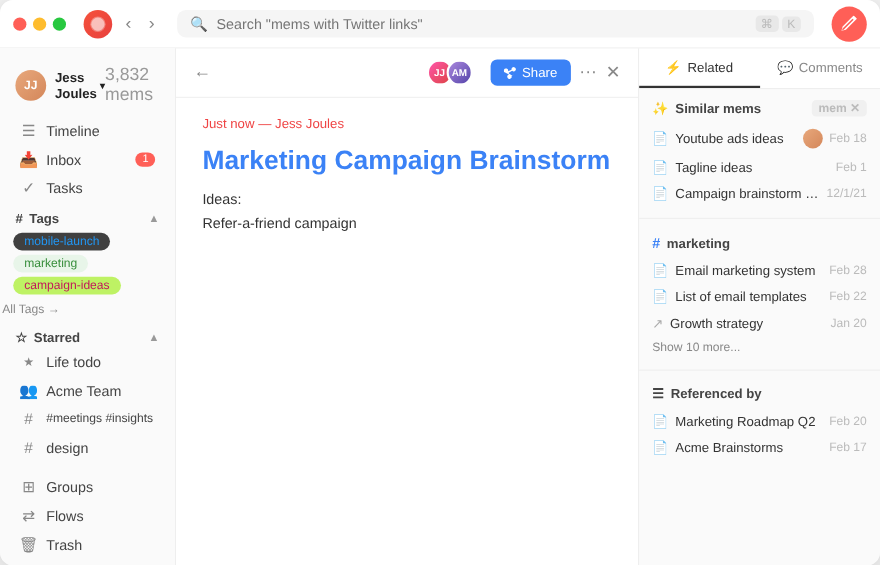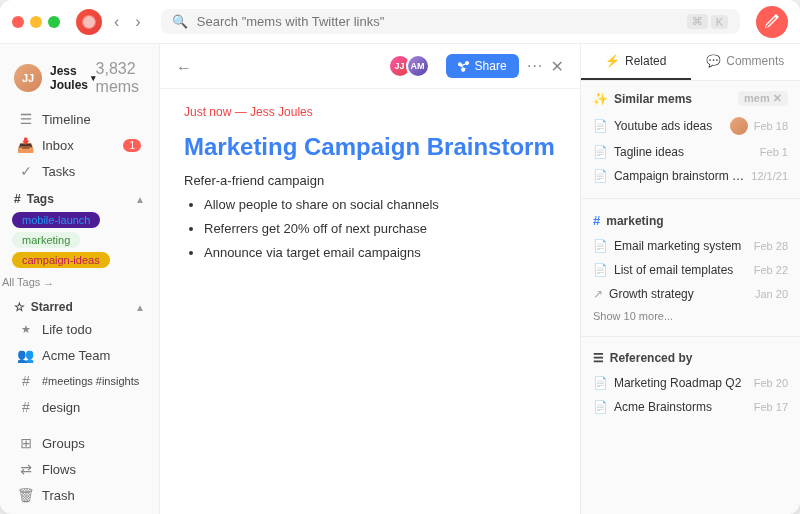--- a/index.html
+++ b/index.html
@@ -33,23 +33,23 @@
     .user-name { font-size: 12px; font-weight: 600; color: #222; display: flex; align-items: center; gap: 3px; }
     .user-mems { font-size: 16px; color: #999; }
     .sidebar-item { display: flex; align-items: center; gap: 8px; padding: 5px 14px; cursor: pointer; font-size: 13px; color: #444; border-radius: 6px; margin: 0 4px; }
     .sidebar-item .icon { width: 16px; height: 16px; display: flex; align-items: center; justify-content: center; color: #888; font-size: 14px; }
     .sidebar-item .badge { margin-left: auto; background: #ff5f57; color: white; border-radius: 10px; font-size: 10px; padding: 1px 6px; }
     .section-header { display: flex; align-items: center; justify-content: space-between; padding: 8px 14px 2px; cursor: pointer; }
     .section-header-label { font-size: 12px; font-weight: 600; color: #444; display: flex; align-items: center; gap: 6px; }
     .section-header .chevron { font-size: 10px; color: #999; }
     .tags-list { padding: 2px 10px; }
     .tag-pill { display: inline-block; border-radius: 12px; padding: 2px 10px; font-size: 11px; font-weight: 500; margin: 2px 2px; cursor: pointer; }
-    .tag-mobile { background: #4c1d95; color: #2196f3; }
+    .tag-mobile { background: #404040; color: #2196f3; }
     .tag-marketing { background: #e8f5e9; color: #388e3c; }
-    .tag-campaign { background: #eab308; color: #c2185b; }
+    .tag-campaign { background: #bef264; color: #c2185b; }
     .all-tags { font-size: 11px; color: #888; padding: 4px 2px; cursor: pointer; }
 
     
     .content { flex: 1; background: #fff; display: flex; flex-direction: column; min-width: 0; }
     .doc-toolbar { display: flex; align-items: center; padding: 10px 16px; border-bottom: 1px solid #f0f0f0; gap: 8px; }
     .doc-back { background: none; border: none; cursor: pointer; color: #888; font-size: 16px; }
     .doc-avatars { display: flex; margin-left: auto; margin-right: 8px; }
     .doc-avatar { width: 24px; height: 24px; border-radius: 50%; border: 2px solid #fff; margin-left: -6px; font-size: 9px; display: flex; align-items: center; justify-content: center; color: white; font-weight: 600; }
     .doc-avatar:first-child { margin-left: 0; }
     .share-btn { display: flex; align-items: center; gap: 5px; background: #3b82f6; color: white; border: none; border-radius: 6px; padding: 5px 12px; font-size: 12px; cursor: pointer; font-weight: 500; }
@@ -206,26 +206,22 @@
           </svg>
         <span>Share</span>
       </button>
       <button class="doc-more">···</button>
       <button class="doc-close">✕</button>
     </div>
     <div class="doc-body">
       <div class="doc-meta">Just now — Jess Joules</div>
       <div class="doc-title" contenteditable="false" style="">Marketing Campaign Brainstorm</div>
       <div class="doc-content">
+        <p>Ideas:</p>
         <p>Refer-a-friend campaign</p>
-        <ul>
-          <li>Allow people to share on social channels</li>
-          <li>Referrers get 20% off of next purchase</li>
-          <li>Announce via target email campaigns</li>
-        </ul>
       </div>
     </div>
   </div>
 
   <div class="right-panel">
     <div class="panel-tabs">
       <div class="panel-tab active">
         <span style="font-size:12px;">⚡</span>
         <span>Related</span>
       </div>

